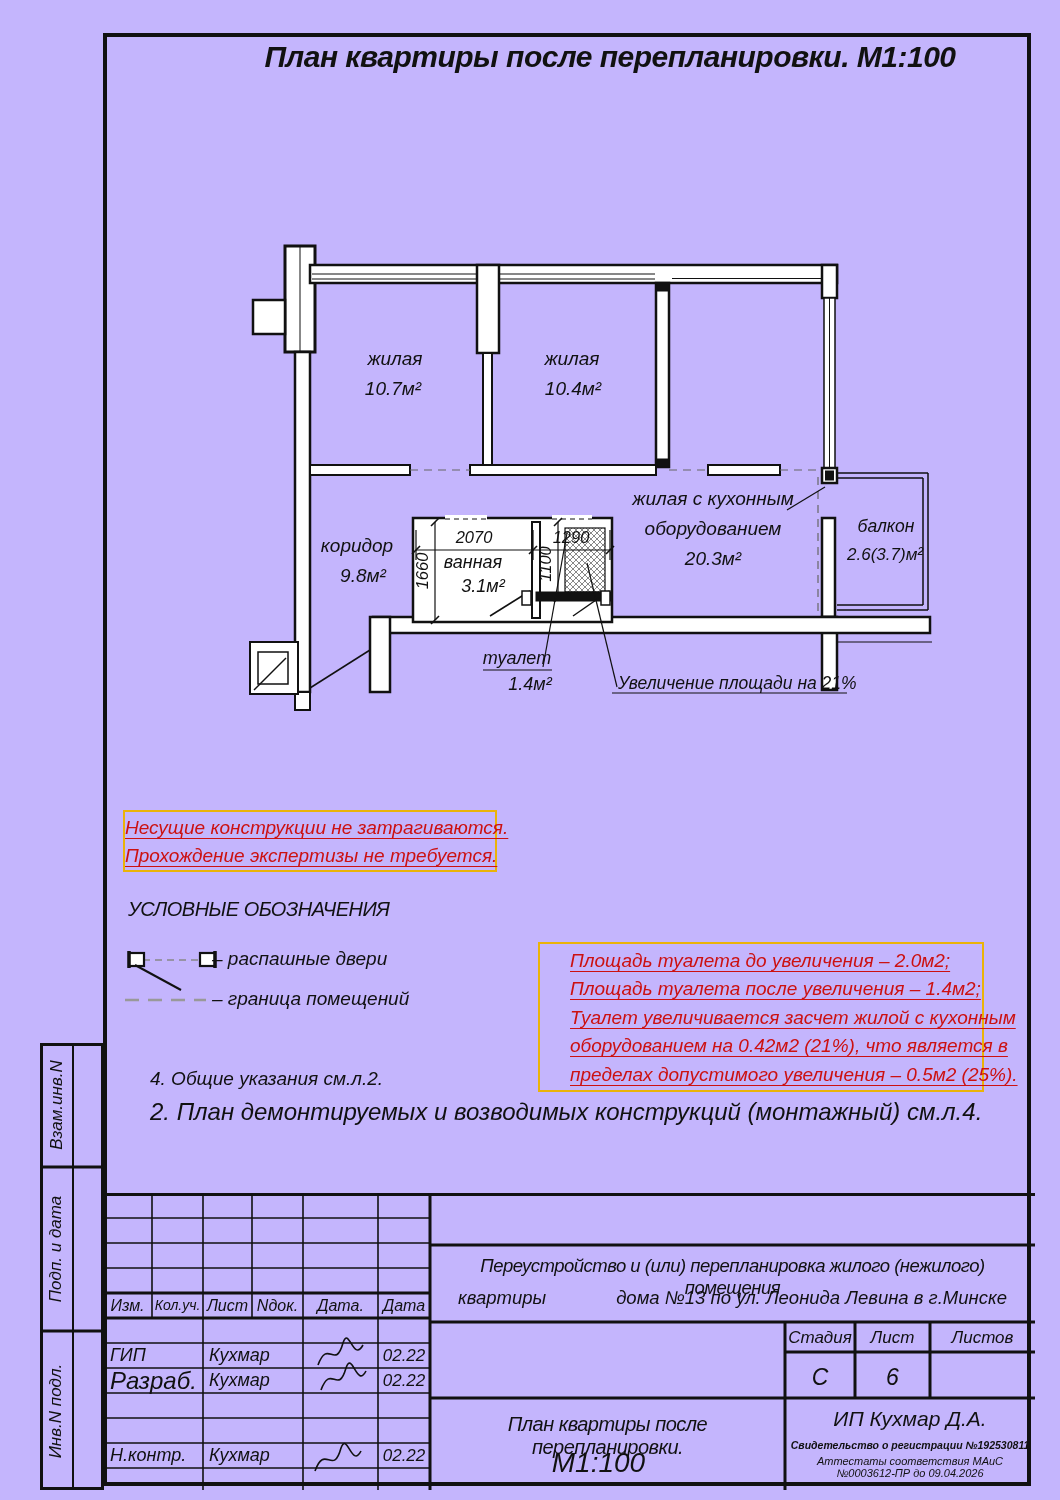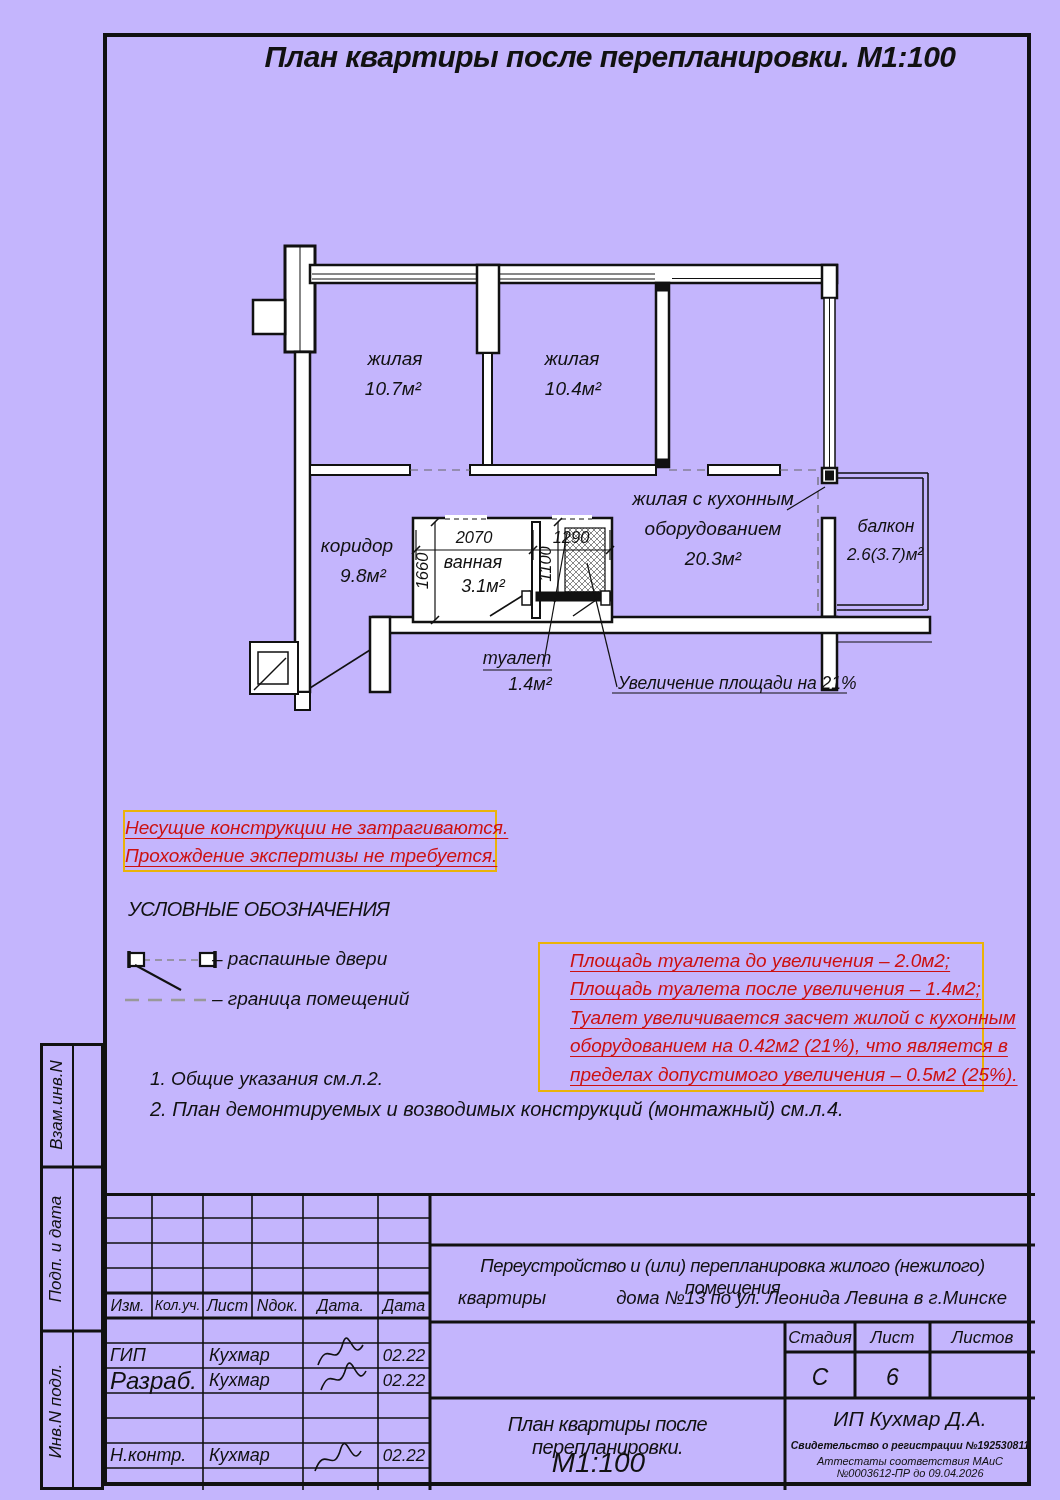--- a/index.html
+++ b/index.html
@@ -193,22 +193,22 @@
   <div class="abs blacktext" style="left:212px;top:988px;font-size:19px;">– граница помещений</div>
 
   <div id="redbox2" class="redbox">
     <div class="redline">Площадь туалета до увеличения – 2.0м2;</div>
     <div class="redline">Площадь туалета после увеличения – 1.4м2;</div>
     <div class="redline">Туалет увеличивается засчет жилой с кухонным</div>
     <div class="redline">оборудованием на 0.42м2 (21%), что является в</div>
     <div class="redline">пределах допустимого увеличения – 0.5м2 (25%).</div>
   </div>
 
-  <div class="abs blacktext" style="left:150px;top:1068px;font-size:19px;">1. Общие указания см.л.2.</div>
-  <div class="abs blacktext" style="left:150px;top:1098px;font-size:20px;">2. План демонтируемых и возводимых конструкций (монтажный) см.л.4.</div>
+  <div class="abs blacktext" style="left:150px;top:1068px;font-size:19px;">4. Общие указания см.л.2.</div>
+  <div class="abs blacktext" style="left:150px;top:1098px;font-size:24px;">2. План демонтируемых и возводимых конструкций (монтажный) см.л.4.</div>
 
   <svg class="abs" style="left:40px;top:1043px;" width="64" height="447" viewBox="0 0 64 447">
     <rect x="1.5" y="1.5" width="61" height="444" fill="none" stroke="#111" stroke-width="3"></rect>
     <line x1="33" y1="1" x2="33" y2="446" stroke="#111" stroke-width="2"></line>
     <line x1="1" y1="124" x2="63" y2="124" stroke="#111" stroke-width="3"></line>
     <line x1="1" y1="288" x2="63" y2="288" stroke="#111" stroke-width="3"></line>
   </svg>
   <div class="vcell" style="left:40px;top:1043px;width:33px;height:124px;">
     <span>Взам.инв.N</span>
   </div>

